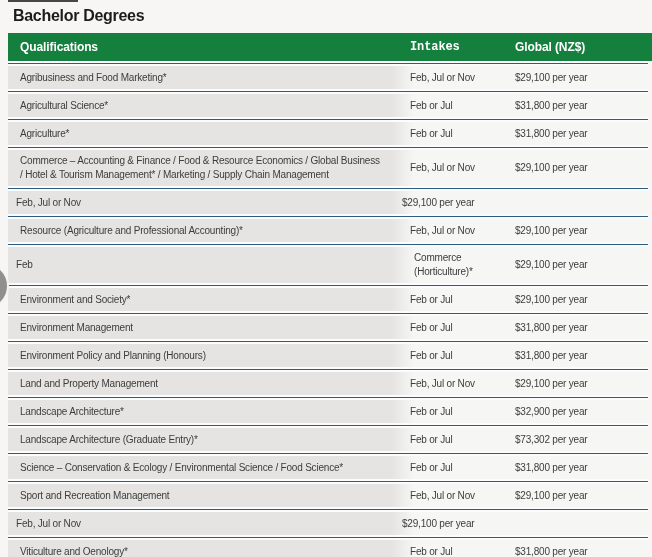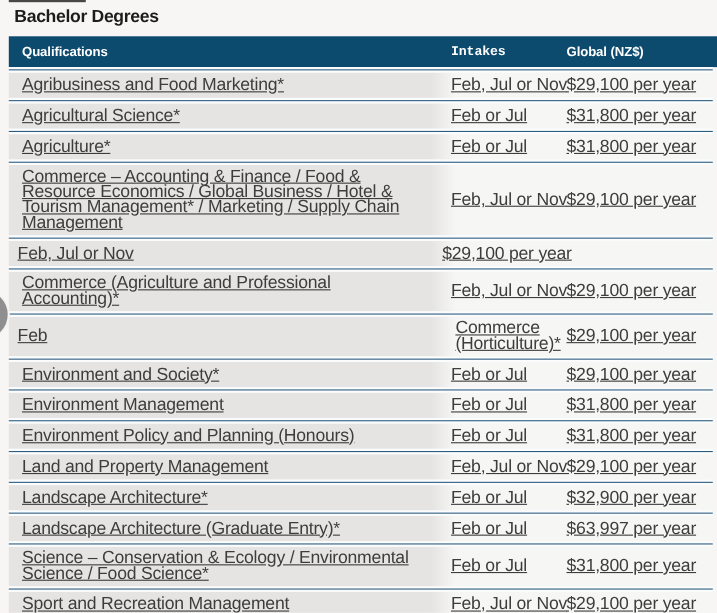--- a/index.html
+++ b/index.html
@@ -23,21 +23,21 @@
     letter-spacing: -0.3px;
   }
 
   .fees-table {
     position: absolute; left: 8px; top: 33px; width: 644px;
   }
 
   .thead {
     display: grid;
     grid-template-columns: 394px 113px 1fr;
-    background: #0c4a6e;
+    background: #15803d;
     height: 28px;
     align-items: center;
     width: 644px;
   }
   .thead .th {
     color: #ffffff; font-weight: bold; font-size: 12px;
     letter-spacing: -0.1px;
     white-space: nowrap;
   }
   .th-qual { padding-left: 12px; }
@@ -57,24 +57,24 @@
   }
 
   .trow {
     display: grid;
     grid-template-columns: 394px 113px 1fr;
     background: linear-gradient(90deg, #e5e4e3 0px, #e5e4e3 384px, #f6f6f5 406px, #f6f6f5 100%);
     align-items: center;
     min-height: 23px;
   }
   .trow .td {
-    font-size: 16px; color: #3d3d3d;
+    font-size: 10px; color: #3d3d3d;
     line-height: 14px;
     letter-spacing: -0.2px;
-    padding-top: 4px; padding-bottom: 4px; text-decoration: underline;
+    padding-top: 4px; padding-bottom: 4px;
   }
   .td-qual { padding-left: 12px; padding-right: 18px; }
   .td-intakes { padding-left: 8px; white-space: nowrap; }
   .td-tuition { white-space: nowrap; }
 
   .side-tab {
     position: absolute;
     left: -39px; top: 262px;
     width: 48px; height: 48px;
     border-radius: 50%;
@@ -131,21 +131,21 @@
   </div>
 
   <div class="divider"></div>
   <div class="trow">
     <div class="td td-intakes">Feb, Jul or Nov</div>
     <div class="td td-tuition">$29,100 per year</div>
   </div>
 
   <div class="divider"></div>
   <div class="trow">
-    <div class="td td-qual">Commerce (Agriculture and Professional Accounting)*</div>
+    <div class="td td-qual">Resource (Agriculture and Professional Accounting)*</div>
     <div class="td td-intakes">Feb, Jul or Nov</div>
     <div class="td td-tuition">$29,100 per year</div>
   </div>
 
   <div class="divider"></div>
   <div class="trow">
     <div class="td td-intakes">Feb</div>
     <div class="td td-qual">Commerce (Horticulture)*</div>
     <div class="td td-tuition">$29,100 per year</div>
   </div>
@@ -182,21 +182,21 @@
   <div class="trow">
     <div class="td td-qual">Landscape Architecture*</div>
     <div class="td td-intakes">Feb or Jul</div>
     <div class="td td-tuition">$32,900 per year</div>
   </div>
 
   <div class="divider"></div>
   <div class="trow">
     <div class="td td-qual">Landscape Architecture (Graduate Entry)*</div>
     <div class="td td-intakes">Feb or Jul</div>
-    <div class="td td-tuition">$63,997 per year</div>
+    <div class="td td-tuition">$73,302 per year</div>
   </div>
 
   <div class="divider"></div>
   <div class="trow">
     <div class="td td-qual">Science – Conservation &amp; Ecology / Environmental Science / Food Science*</div>
     <div class="td td-intakes">Feb or Jul</div>
     <div class="td td-tuition">$31,800 per year</div>
   </div>
 
   <div class="divider"></div>

